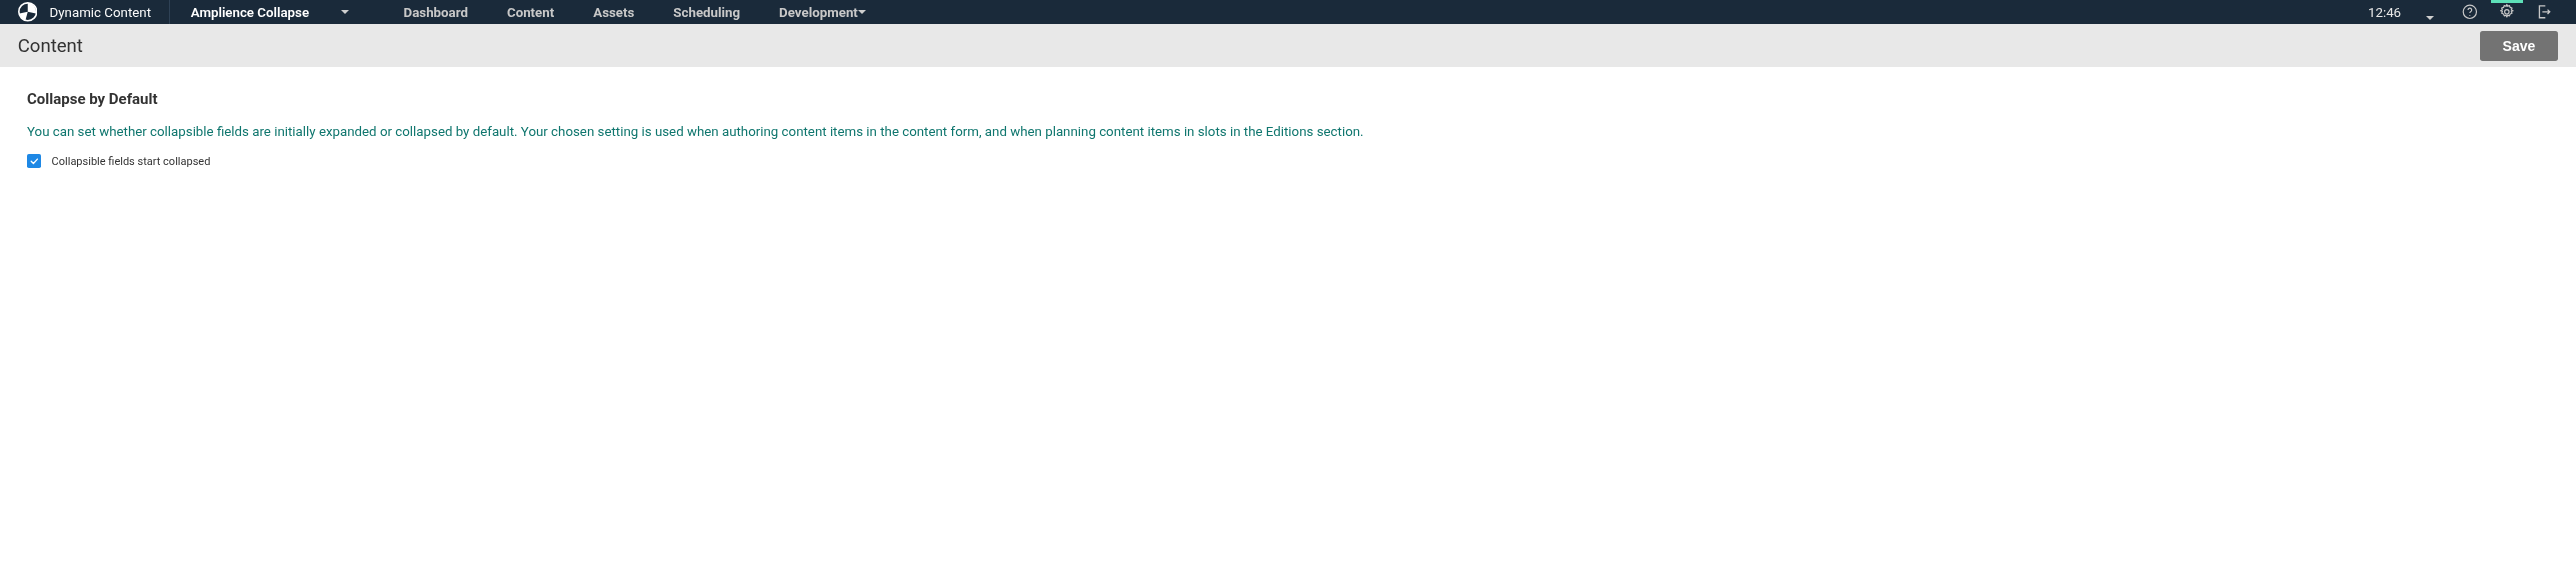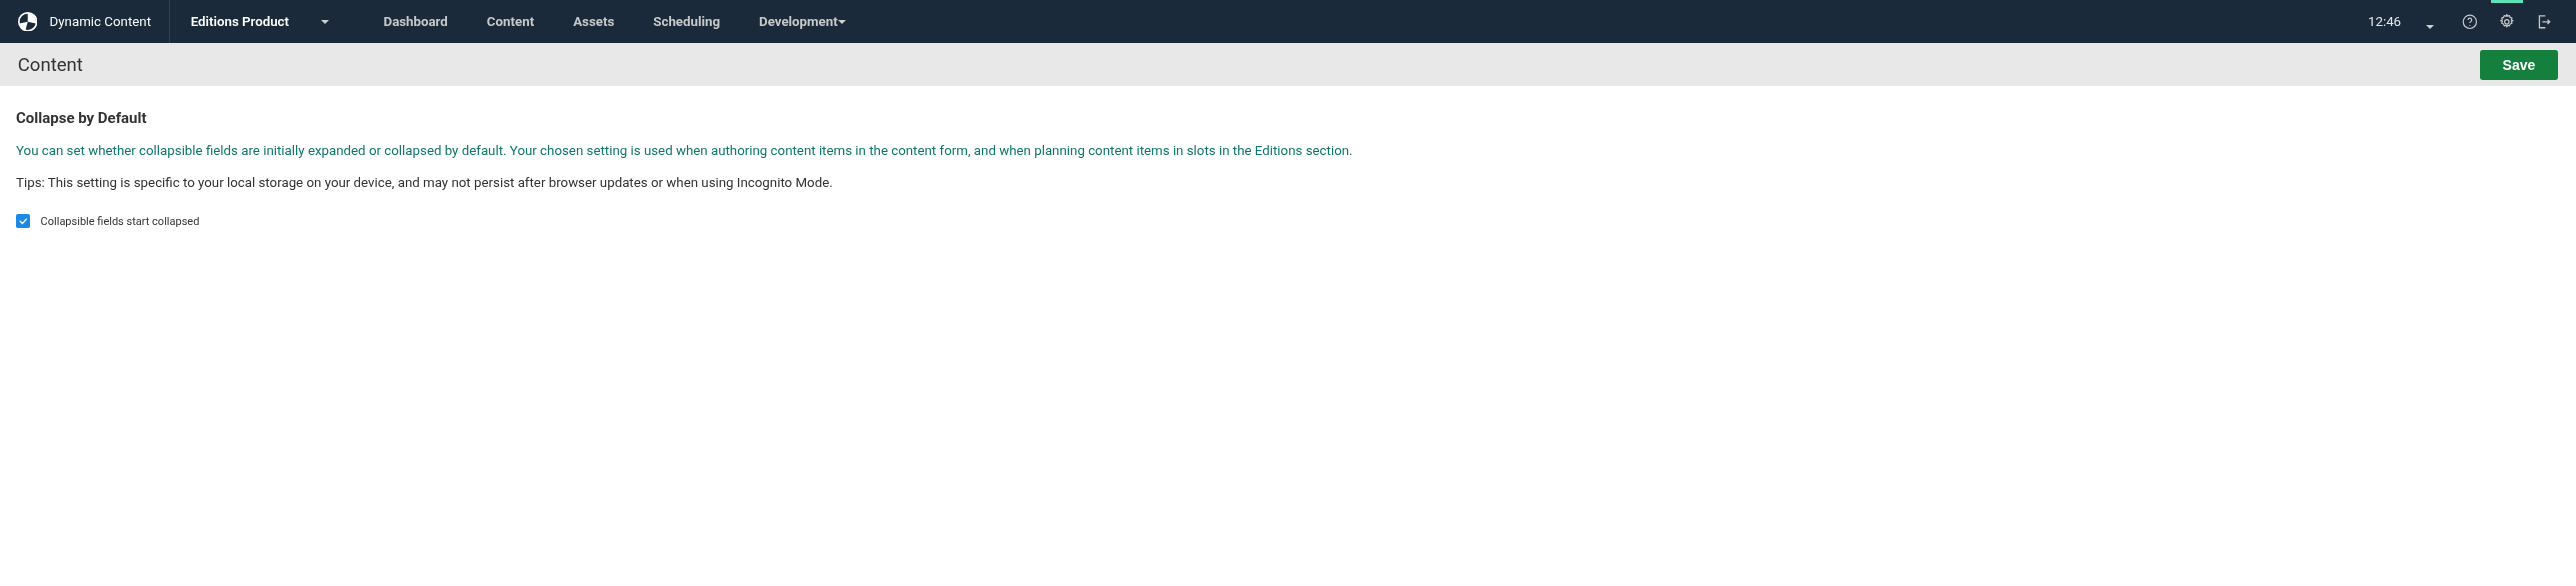--- a/index.html
+++ b/index.html
@@ -10,21 +10,21 @@
     body {
       font-family: -apple-system, BlinkMacSystemFont, "Segoe UI", Roboto, Helvetica, Arial, sans-serif;
       background: #ffffff;
       color: #333;
     }
     .top-nav {
       display: flex;
       align-items: center;
       background: #1a2a3a;
       color: #e8e8e8;
-      height: 43px;
+      height: 24px;
       padding: 0 0;
     }
     .brand-section {
       display: flex;
       align-items: center;
       padding: 0 17.7px;
       height: 100%;
       gap: 12.4px;
       border-right: 0.9px solid #2e4155;
     }
@@ -123,32 +123,32 @@
       background: #e8e8e8;
       height: 43px;
       padding: 0 17.7px;
     }
     .page-title {
       font-size: 18.6px;
       color: #333;
       font-weight: 400;
     }
     .save-button {
-      background: #15803d;
+      background: #737373;
       color: #ffffff;
       border: none;
       padding: 7px 23px;
       font-size: 14px;
       font-weight: 600;
       border-radius: 2.7px;
       cursor: pointer;
       text-align: right;
     }
     .content-area {
-      padding: 23px 16px;
+      padding: 23px 27px;
     }
     .section-heading {
       font-size: 15px;
       font-weight: 700;
       color: #333;
       margin-bottom: 14px;
     }
     .description {
       font-size: 13.3px;
       color: #0f766e;
@@ -194,21 +194,21 @@
       <svg viewBox="0 0 24 24" width="19.5" height="19.5">
         <circle cx="12" cy="12" r="11" fill="none" stroke="#ffffff" stroke-width="2"></circle>
         <path d="M 12 1 A 11 11 0 0 1 22 14 L 12 12 Z" fill="#ffffff"></path>
         <path d="M 12 12 L 2 14 A 11 11 0 0 0 9 23 Z" fill="#ffffff"></path>
       </svg>
     </div>
     <div class="brand-name">Dynamic Content</div>
   </div>
 
   <div class="hub-selector">
-    <span>Editions Product</span>
+    <span>Amplience Collapse</span>
     <span class="chevron"></span>
   </div>
 
   <div class="nav-links">
     <div class="nav-link">Dashboard</div>
     <div class="nav-link">Content</div>
     <div class="nav-link">Assets</div>
     <div class="nav-link">Scheduling</div>
     <div class="nav-link dev-link">
       <span>Development</span>
@@ -247,21 +247,20 @@
 </div>
 
 <div class="sub-header">
   <div class="page-title">Content</div>
   <button class="save-button">Save</button>
 </div>
 
 <div class="content-area">
   <div class="section-heading">Collapse by Default</div>
   <div class="description">You can set whether collapsible fields are initially expanded or collapsed by default. Your chosen setting is used when authoring content items in the content form, and when planning content items in slots in the Editions section.</div>
-  <div class="tips">Tips: This setting is specific to your local storage on your device, and may not persist after browser updates or when using Incognito Mode.</div>
   <div class="checkbox-row">
     <div class="checkbox">
       <svg viewBox="0 0 24 24">
         <path d="M5 12 L10 17 L19 7" fill="none" stroke="#ffffff" stroke-width="3" stroke-linecap="round" stroke-linejoin="round"></path>
       </svg>
     </div>
     <div class="checkbox-label">Collapsible fields start collapsed</div>
   </div>
 </div>
 

